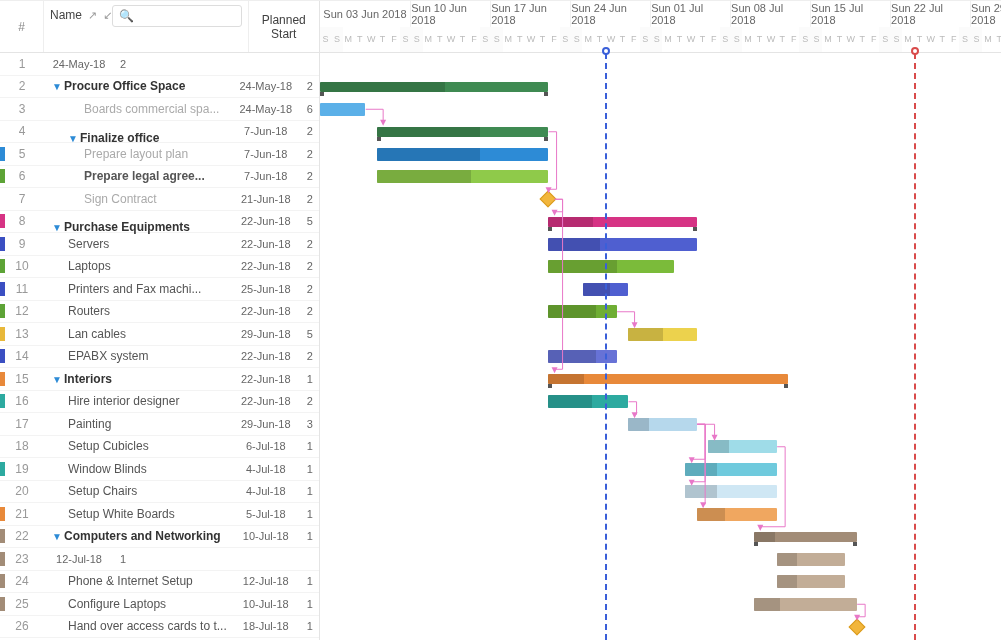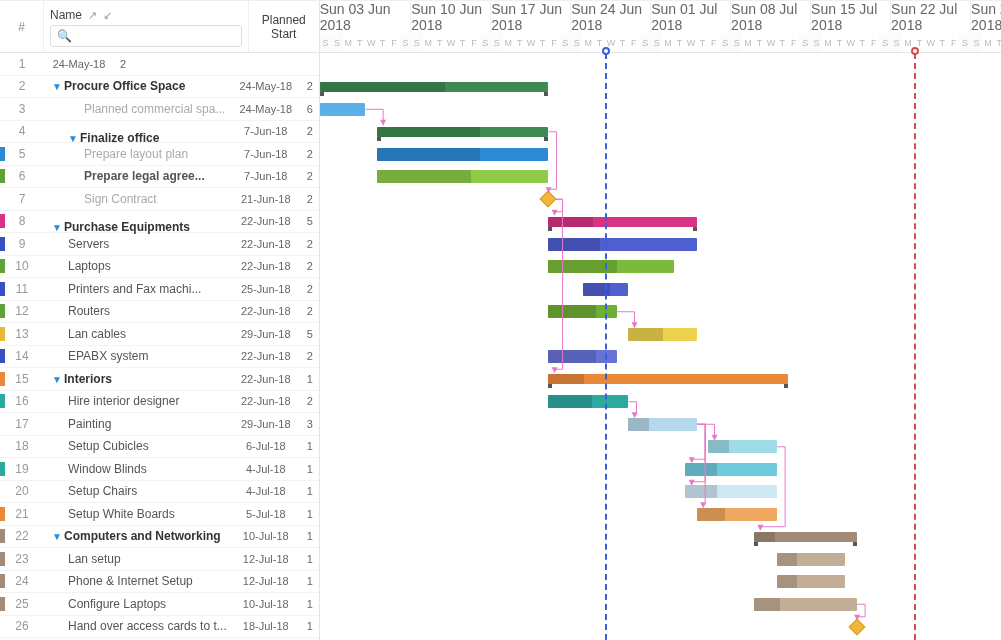--- a/index.html
+++ b/index.html
@@ -3,21 +3,21 @@
 <meta charset="utf-8">
 <style>
   * { box-sizing: border-box; margin: 0; padding: 0; }
   body { font-family: -apple-system, BlinkMacSystemFont, "Segoe UI", Arial, sans-serif; font-size: 12px; color: #555; background: #fff; }
   .grid { display: flex; width: 1001px; height: 640px; overflow: hidden; border-top: 1px solid #eee; }
   .left { flex: 0 0 284px; border-right: 1px solid #e4e4e4; display: flex; flex-direction: column; }
   .right { flex: 1 1 auto; position: relative; overflow: hidden; }
   
   .lh { display: flex; height: 52px; border-bottom: 1px solid #e4e4e4; }
   .lh-idx { flex: 0 0 44px; display:flex; align-items:center; justify-content:center; color:#888; border-right:1px solid #eee;}
-  .lh-name { flex: 1 1 auto; display:flex; flex-direction:column; padding:4px 6px; border-right:1px solid #eee;}
+  .lh-name { flex: 1 1 auto; display:flex; flex-direction:row; padding:4px 6px; border-right:1px solid #eee;}
   .lh-name-top { display:flex; align-items:center; gap:6px; height:20px;}
   .lh-name-top span:first-child { font-weight:500; color:#444;}
   .lh-start { flex:0 0 70px; display:flex; align-items:center; justify-content:center; text-align:center; color:#404040;}
   .search { height:22px; border:1px solid #ddd; border-radius:3px; display:flex; align-items:center; padding:0 6px; color:#aaa;}
   .search input { border:none; outline:none; width:100%; font-size:12px; background:transparent;}
   .sort-icon { color:#999; font-size:11px;}
   
   .rows { flex:1 1 auto; overflow:hidden;}
   .row { display:flex; height:22.5px; align-items:center; border-bottom:1px solid #f3f3f3;}
   .row .idx { flex:0 0 44px; text-align:center; color:#999; position:relative;}
@@ -25,21 +25,21 @@
   .row .name { flex:1 1 auto; white-space:nowrap; overflow:hidden; text-overflow:ellipsis; padding-right:4px;}
   .row .dt { flex:0 0 70px; text-align:center; color:#666; font-size:11px;}
   .row .dur { flex:0 0 18px; text-align:center; color:#666; font-size:11px;}
   .caret { display:inline-block; width:10px; text-align:center; color:#2d8bd6; font-size:10px; margin-right:2px;}
   .bold { font-weight:600; color:#333;}
   .muted { color:#aaa;}
   
   .rh { height:52px; border-bottom:1px solid #e4e4e4; display:flex; flex-direction:column;}
   .rh-weeks { flex:1 1 50%; display:flex;}
   .rh-days { flex:1 1 50%; display:flex;}
-  .wk { flex:0 0 80px; display:flex; align-items:center; justify-content:center; color:#666; border-right:1px solid #f0f0f0; font-size:14px;}
+  .wk { flex:0 0 80px; display:flex; align-items:center; justify-content:center; color:#666; border-right:1px solid #f0f0f0; font-size:11px;}
   .day { flex:0 0 11.4285px; display:flex; align-items:center; justify-content:center; color:#bbb; font-size:9px;}
   .day.wkend { background:#fbfbfb;}
   .chart { position:relative; height:calc(100% - 52px);}
   .bar { position:absolute; height:13px; top:4.5px; border-radius:1px;}
   .bar.summary { height:10px; top:6px;}
   .bar.summary::before, .bar.summary::after {
     content:""; position:absolute; top:100%; width:0; height:0; border-style:solid;
   }
   .bar.summary::before { left:0; border-width:4px 4px 0 0; border-color:inherit transparent transparent transparent;}
   .bar.summary::after  { right:0; border-width:4px 0 0 4px; border-color:inherit transparent transparent transparent;}
@@ -81,21 +81,21 @@
           <div class="dur">2</div>
         </div>
         <div class="row">
           <div class="idx">2</div>
           <div class="name bold" style="padding-left: 8px;"><span class="caret">▼</span><span>Procure Office Space</span></div>
           <div class="dt">24-May-18</div>
           <div class="dur">2</div>
         </div>
         <div class="row">
           <div class="idx">3</div>
-          <div class="name muted" style="padding-left: 40px;"><span>Planned commercial spa...</span></div>
+          <div class="name muted" style="padding-left: 40px;"><span>Boards commercial spa...</span></div>
           <div class="dt">24-May-18</div>
           <div class="dur">6</div>
         </div>
         <div class="row">
           <div class="idx">4</div>
           <div class="name bold" style="padding-left: 24px; margin-top: 13px;"><span class="caret">▼</span><span>Finalize office</span></div>
           <div class="dt">7-Jun-18</div>
           <div class="dur">2</div>
         </div>
         <div class="row">
@@ -201,21 +201,20 @@
           <div class="dur">1</div>
         </div>
         <div class="row">
           <div class="idx">22<div class="marker" style="background: rgb(162, 140, 119);"></div></div>
           <div class="name bold" style="padding-left: 8px;"><span class="caret">▼</span><span>Computers and Networking</span></div>
           <div class="dt">10-Jul-18</div>
           <div class="dur">1</div>
         </div>
         <div class="row">
           <div class="idx">23<div class="marker" style="background: rgb(162, 140, 119);"></div></div>
-          <div class="name" style="padding-left: 24px;"><span>Lan setup</span></div>
           <div class="dt">12-Jul-18</div>
           <div class="dur">1</div>
         </div>
         <div class="row">
           <div class="idx">24<div class="marker" style="background: rgb(162, 140, 119);"></div></div>
           <div class="name" style="padding-left: 24px;"><span>Phone &amp; Internet Setup</span></div>
           <div class="dt">12-Jul-18</div>
           <div class="dur">1</div>
         </div>
         <div class="row">

